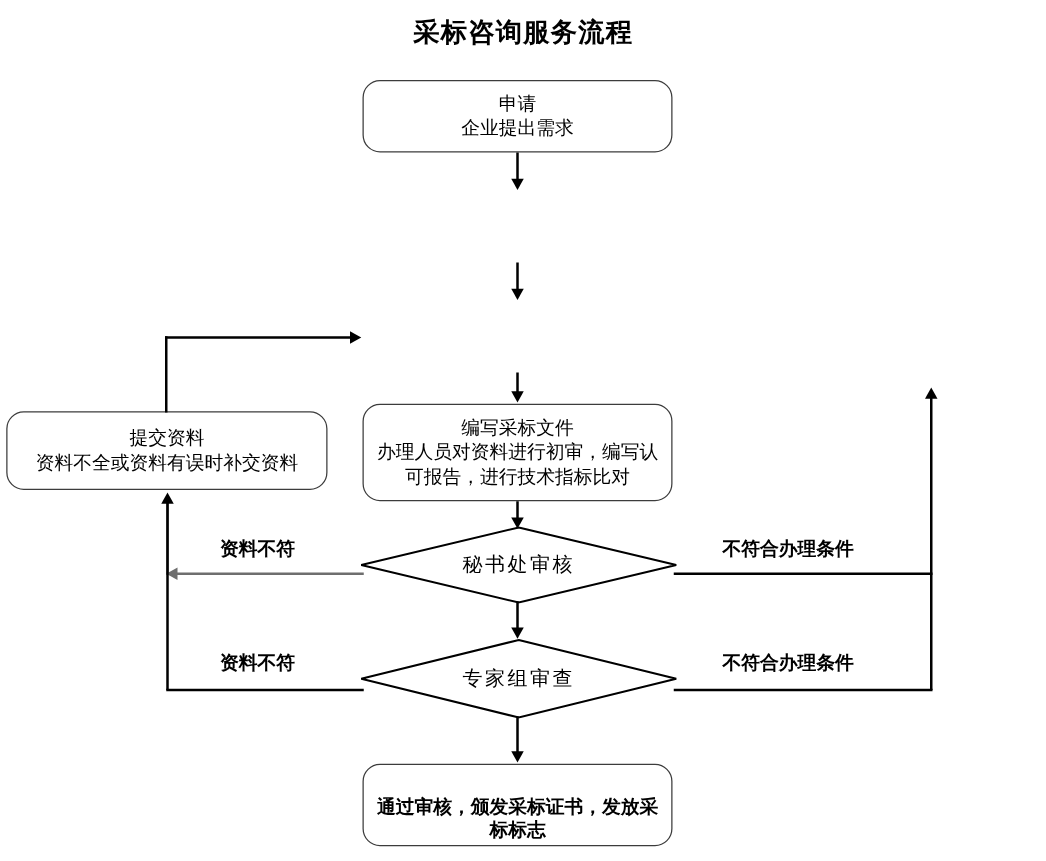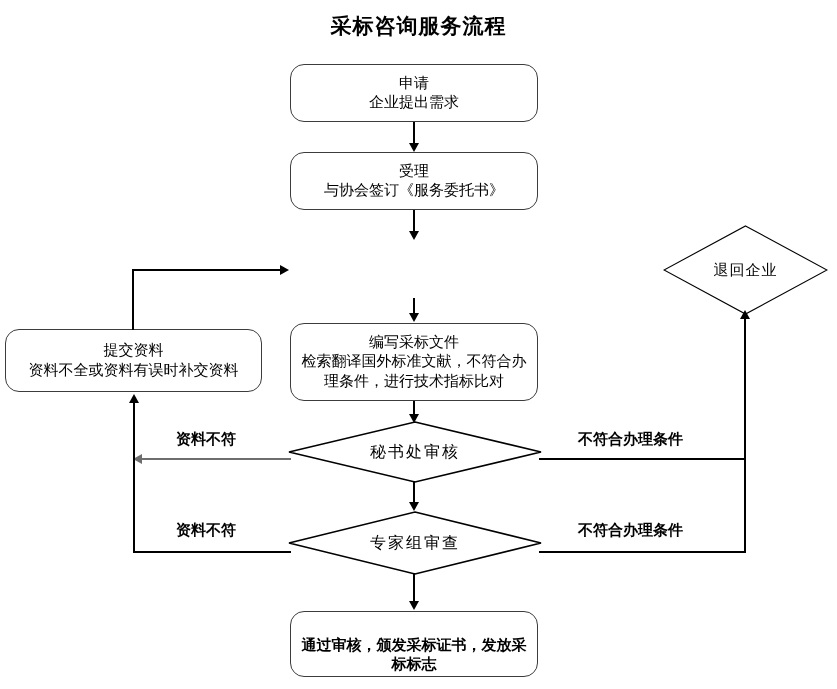--- a/index.html
+++ b/index.html
@@ -50,60 +50,50 @@
 
 <div id="stage">
 
   <div class="title">采标咨询服务流程</div>
 
   <div class="box" style="left:290px;top:64px;width:248px;height:58px;">
     <div class="hd">申请</div>
     <div class="bd">企业提出需求</div>
   </div>
 
-  <div class="box" style="left:290px;top:152px;width:248px;height:58px;">
-    <div class="hd">受理</div>
-    <div class="bd">与协会签订《服务委托书》</div>
-  </div>
 
 
   <div class="box" style="left:5px;top:329px;width:257px;height:63px;">
     <div class="hd">提交资料</div>
     <div class="bd">资料不全或资料有误时补交资料</div>
   </div>
 
   <div class="box" style="left:290px;top:323px;width:248px;height:78px;text-align:center;">
     <div class="hd">编写采标文件</div>
-    <div class="bd" style="max-width:236px;">检索翻译国外标准文献，不符合办理条件，进行技术指标比对</div>
+    <div class="bd" style="max-width:236px;">办理人员对资料进行初审，编写认可报告，进行技术指标比对</div>
   </div>
 
   <div class="box single" style="left:290px;top:611px;width:248px;height:66px;justify-content:flex-end;">
     <div class="bd" style="max-width:236px;">通过审核，颁发采标证书，发放采标标志</div>
   </div>
 
   <div class="dia" style="left:288px;top:511px;width:254px;height:64px;">
     <svg width="254" height="64" viewBox="0 0 254 64">
       <polygon points="127,1 253,32 127,63 1,32" fill="#ffffff" stroke="#000000" stroke-width="1.6"></polygon>
     </svg>
     <div class="dlabel">专家组审查</div>
   </div>
 
   <div class="dia" style="left:288px;top:421px;width:254px;height:62px;">
     <svg width="254" height="62" viewBox="0 0 254 62">
       <polygon points="127,1 253,31 127,61 1,31" fill="#ffffff" stroke="#000000" stroke-width="1.6"></polygon>
     </svg>
     <div class="dlabel">秘书处审核</div>
   </div>
 
-  <div class="dia thin" style="left:663px;top:225px;width:165px;height:90px;">
-    <svg width="165" height="90" viewBox="0 0 165 90">
-      <polygon points="82.5,1 164,45 82.5,89 1,45" fill="#ffffff" stroke="#000000" stroke-width="1.1"></polygon>
-    </svg>
-    <div class="dlabel">退回企业</div>
-  </div>
 
   <div class="ln vt" style="left:413px;top:122px;height:22px;"></div>
   <div class="arw down" style="left:409px;top:143px;"></div>
 
   <div class="ln vt" style="left:413px;top:210px;height:22px;"></div>
   <div class="arw down" style="left:409px;top:231px;"></div>
 
   <div class="ln vt" style="left:413px;top:298px;height:16px;"></div>
   <div class="arw down" style="left:409px;top:313px;"></div>
 

